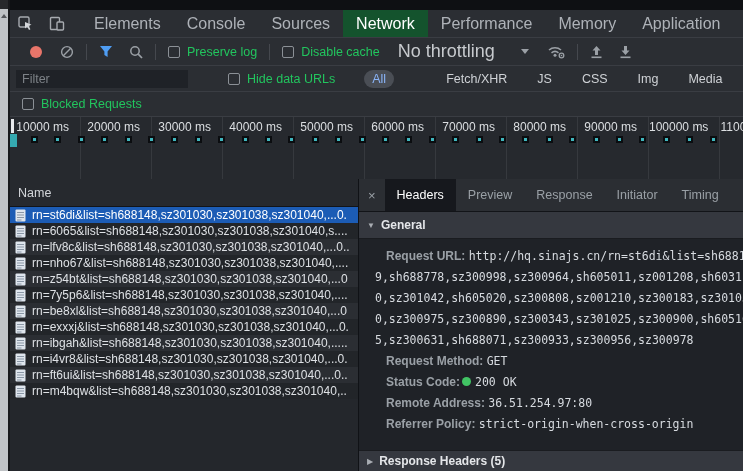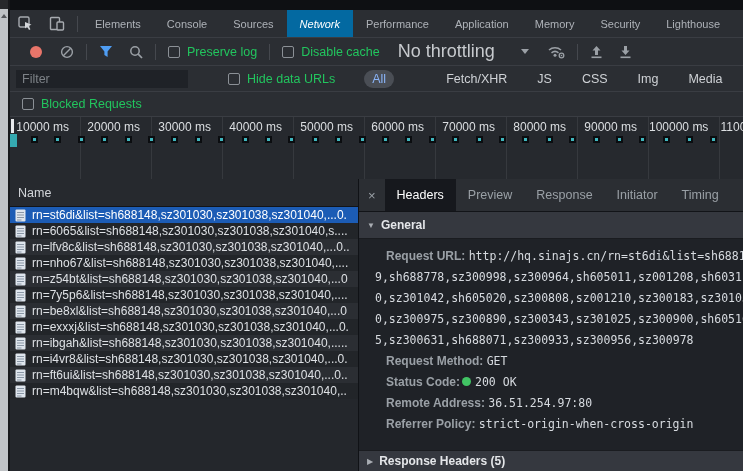--- a/index.html
+++ b/index.html
@@ -13,22 +13,22 @@
   .page-scrollbar .up-arrow { position:absolute; left:1px; top:14px; width:0; height:0;
       border-left:3px solid transparent; border-right:3px solid transparent; border-bottom:4px solid #54565a; }
 
   
   .devtools { position:absolute; left:8px; top:0; width:735px; height:471px; background:#24272c; border-left:2px solid #17181b; }
   .top-strip { height:10px; background:#0e1013; }
 
   .tabbar { height:28px; background:#2b2e33; display:flex; align-items:stretch; border-bottom:1px solid #3a3d43; }
   .tabbar .iconbtn { display:flex; align-items:center; padding:0 8px; }
   .vsep { width:1px; height:16px; background:#45484e; align-self:center; margin:0 4px; }
-  .tab { display:flex; align-items:center; padding:12px 13px; color:#aeb2b8; font-size:11px; cursor:default; }
-  .tab.active { background:#0369a1; color:#ffffff;font-style:italic; }
+  .tab { display:flex; align-items:center; padding:12px 13px; color:#aeb2b8; font-size:16px; cursor:default; }
+  .tab.active { background:#14532d; color:#ffffff; }
 
   .toolbar { height:28px; background:#2b2e33; display:flex; align-items:center; border-bottom:1px solid #3a3d43; padding-left:10px; }
   .record-dot { width:12px; height:12px; border-radius:50%; background:#e8756a; margin:0 10px; }
   .tbicon { display:flex; align-items:center; margin:0 8px; }
   .checkbox { width:12px; height:12px; border:1px solid #8b9096; border-radius:2px; background:transparent; flex:0 0 auto; }
   .cklabel { color:#22c55e; font-size:12.5px; margin-left:7px; white-space:nowrap; }
   .ckwrap { display:flex; align-items:center; margin:0 8px; }
   .throttle { display:flex; align-items:center; color:#c7cace; font-size:18px; margin:0 10px; }
   .caret-down { width:0;height:0;border-left:4px solid transparent;border-right:4px solid transparent;border-top:5px solid #9ba0a6; margin-left:26px; }
 
@@ -110,22 +110,22 @@
           <rect x="1.5" y="1.5" width="9" height="12" rx="1" fill="none" stroke="#a7abb0" stroke-width="1.4"></rect>
           <rect x="8" y="6" width="6.5" height="8" rx="1" fill="#2b2e33" stroke="#a7abb0" stroke-width="1.4"></rect>
         </svg>
       </span>
       <span class="vsep"></span>
       <span class="tab">Elements</span>
       <span class="tab">Console</span>
       <span class="tab">Sources</span>
       <span class="tab active">Network</span>
       <span class="tab">Performance</span>
+      <span class="tab">Memory</span>
       <span class="tab">Application</span>
-      <span class="tab">Memory</span>
       <span class="tab">Security</span>
       <span class="tab">Lighthouse</span>
     </div>
 
     <div class="toolbar">
       <span class="record-dot"></span>
       <span class="tbicon">
         <svg width="14" height="14" viewBox="0 0 14 14">
           <circle cx="7" cy="7" r="5.4" fill="none" stroke="#9ba0a6" stroke-width="1.4"></circle>
           <line x1="3.3" y1="10.7" x2="10.7" y2="3.3" stroke="#9ba0a6" stroke-width="1.4"></line>

